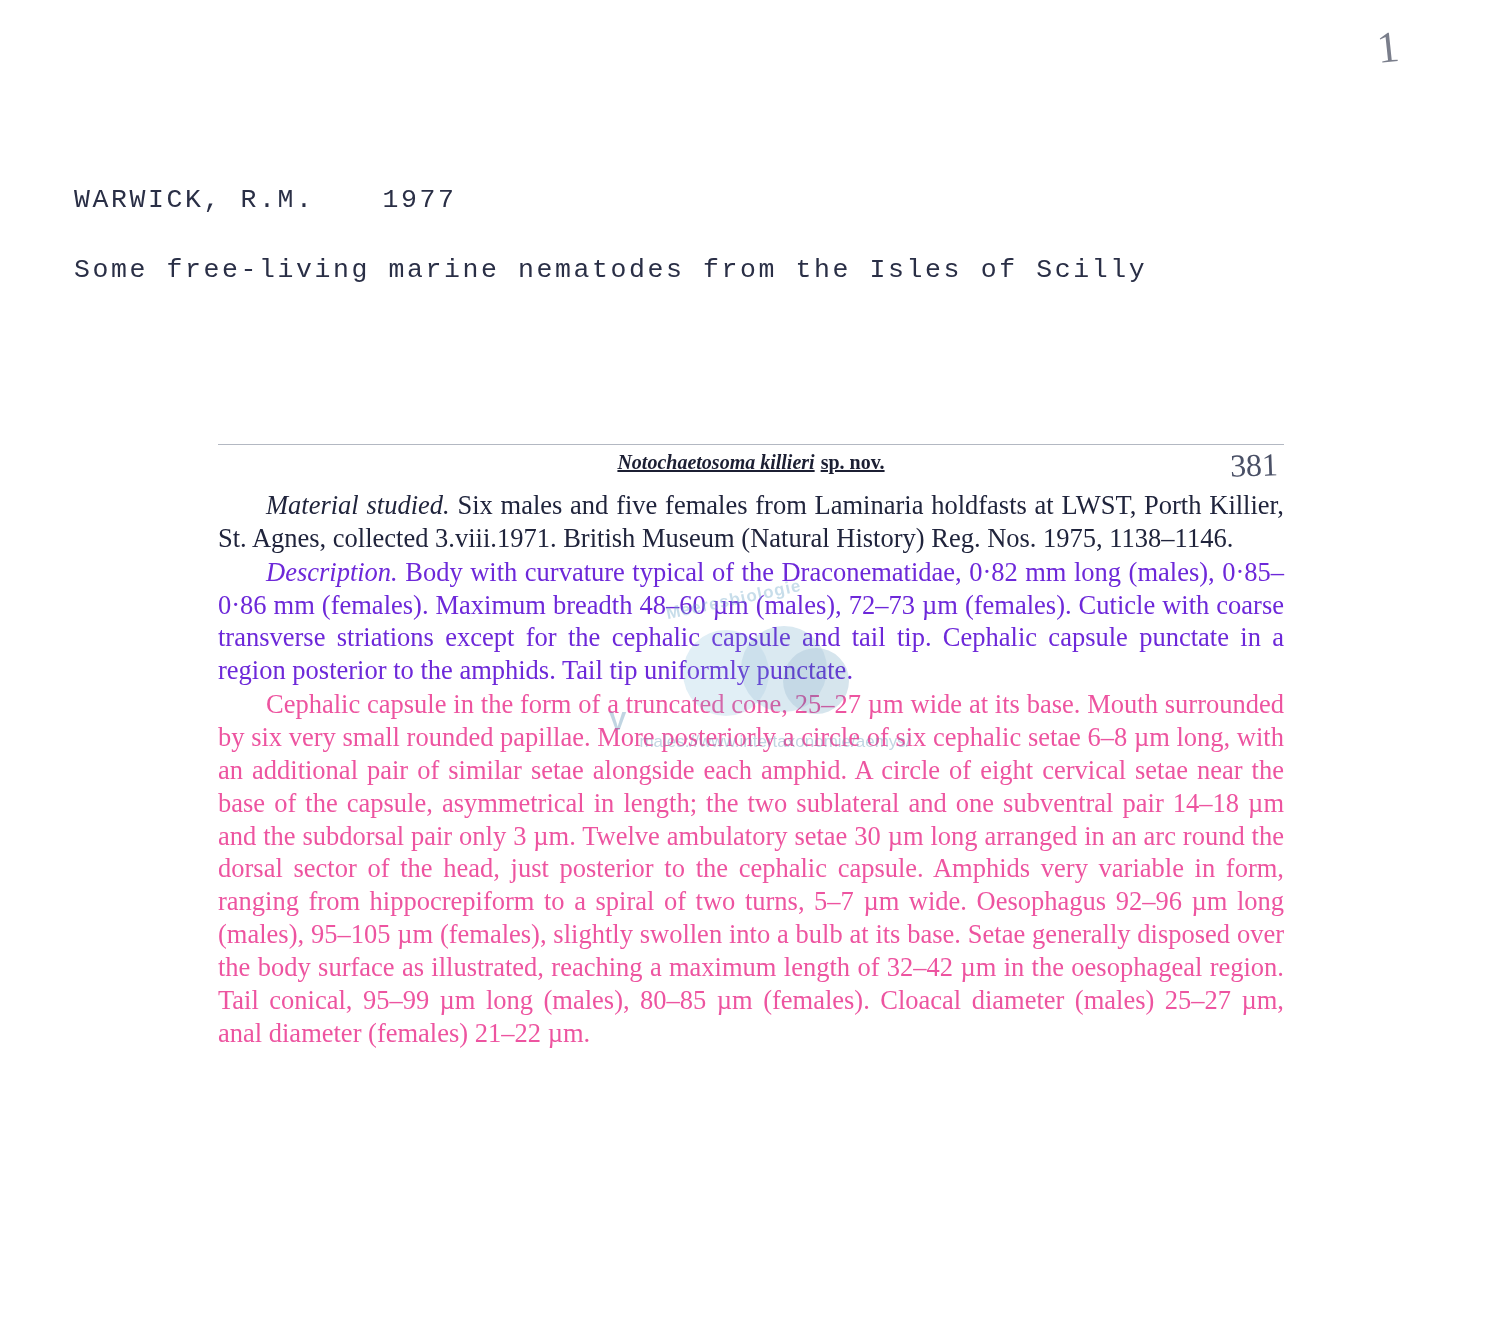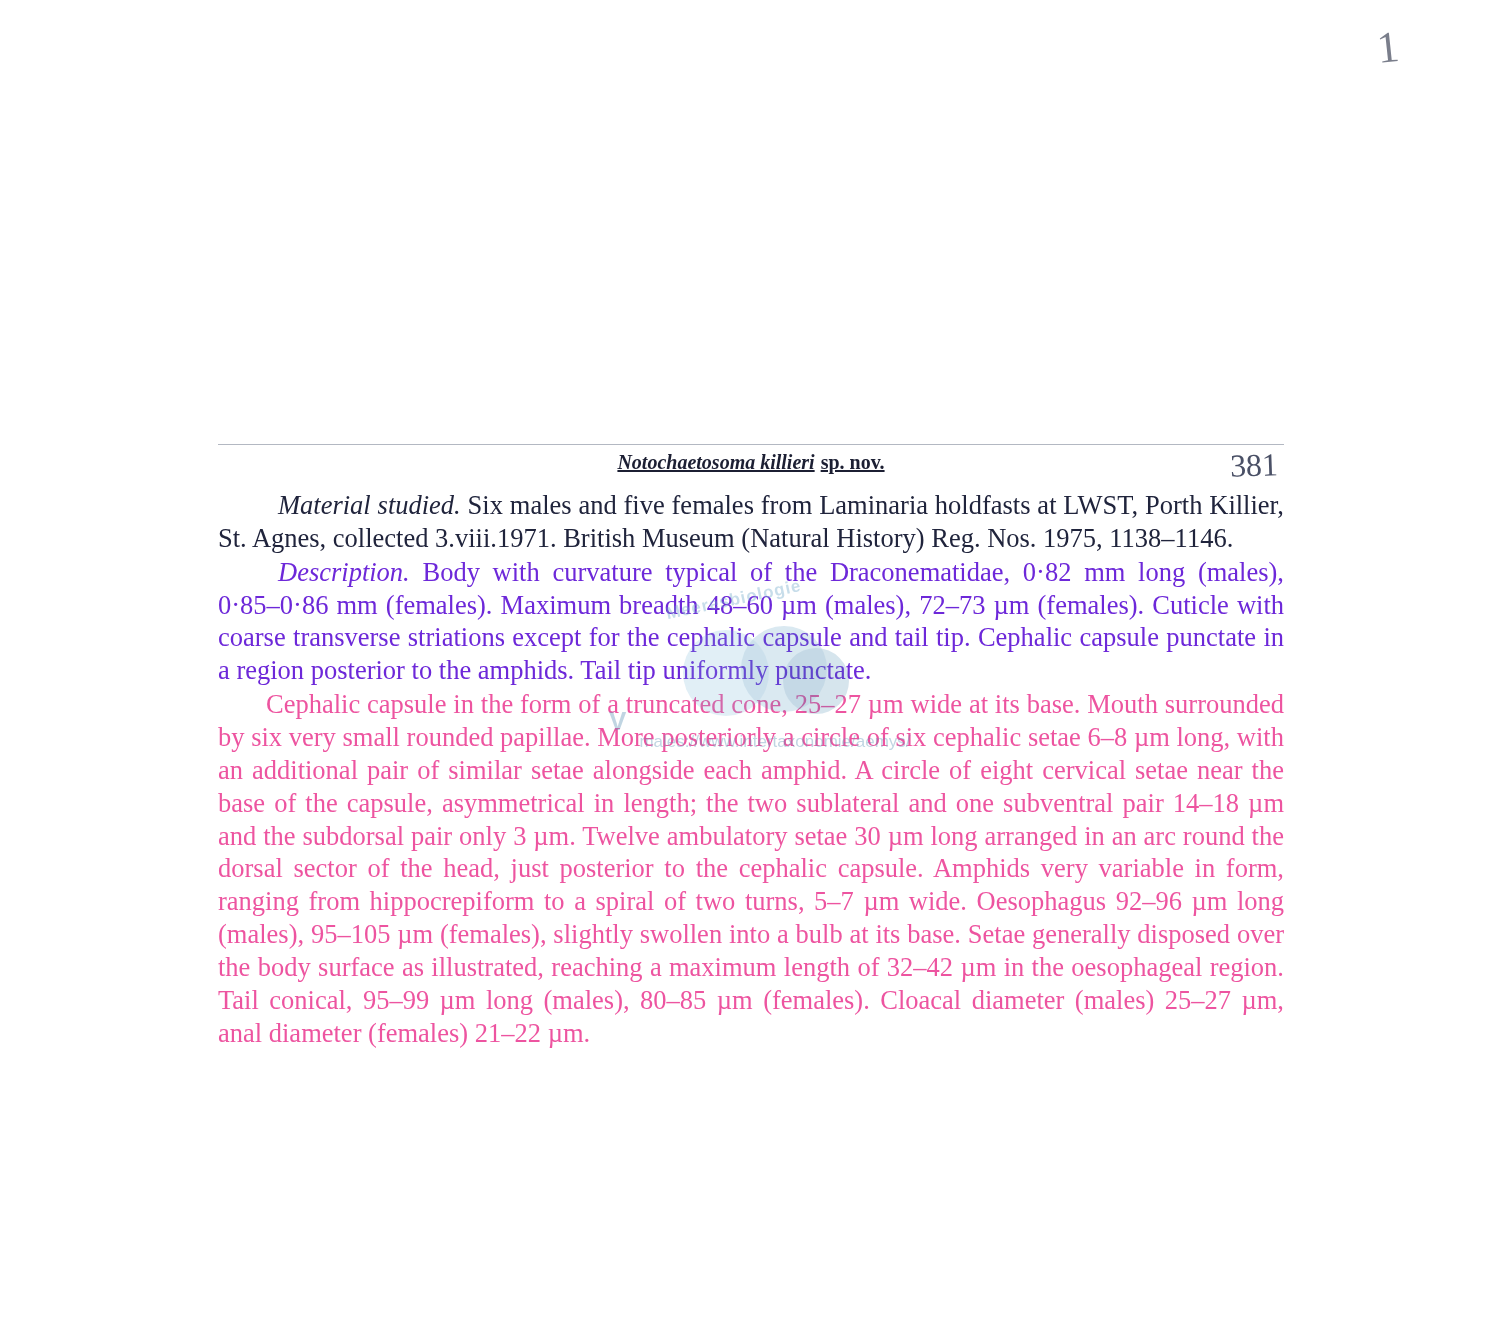--- a/index.html
+++ b/index.html
@@ -96,21 +96,21 @@
 
   .body-text {
     font-size: 26.5px;
     line-height: 1.24;
     text-align: justify;
     color: #20243c;
     -webkit-font-smoothing: antialiased;
   }
   .body-text p { margin: 0 0 1px 0; }
   .body-text p.indent { text-indent: 48px; }
-  .lead { font-style: italic; margin-left: 12px; }
+  .lead { font-style: italic; }
 
   
   .fade-1 { color: #6d28d9; }
   .fade-2 { color: #ec4899; opacity: .93; }
 
   
   .watermark {
     position: absolute;
     left: 595px;
     top: 590px;
@@ -169,20 +169,22 @@
     color: #5c93b5;
     font-family: "Liberation Sans", sans-serif;
   }
 </style>
 </head>
 <body>
 
 <div class="page-mark">1</div>
 
 <div class="typed-block">
+  <div class="typed-line typed-row-1"><span class="author">WARWICK, R.M.</span><span>1977</span></div>
+  <div class="typed-line">Some free-living marine nematodes from the Isles of Scilly</div>
 </div>
 
 <div class="scan">
   <div class="scan-rule"></div>
   <div class="scan-head">
     <div class="species-title">
       <span class="sp-name">Notochaetosoma killieri</span><span class="sp-rank">sp. nov.</span>
     </div>
     <div class="folio">381</div>
   </div>

